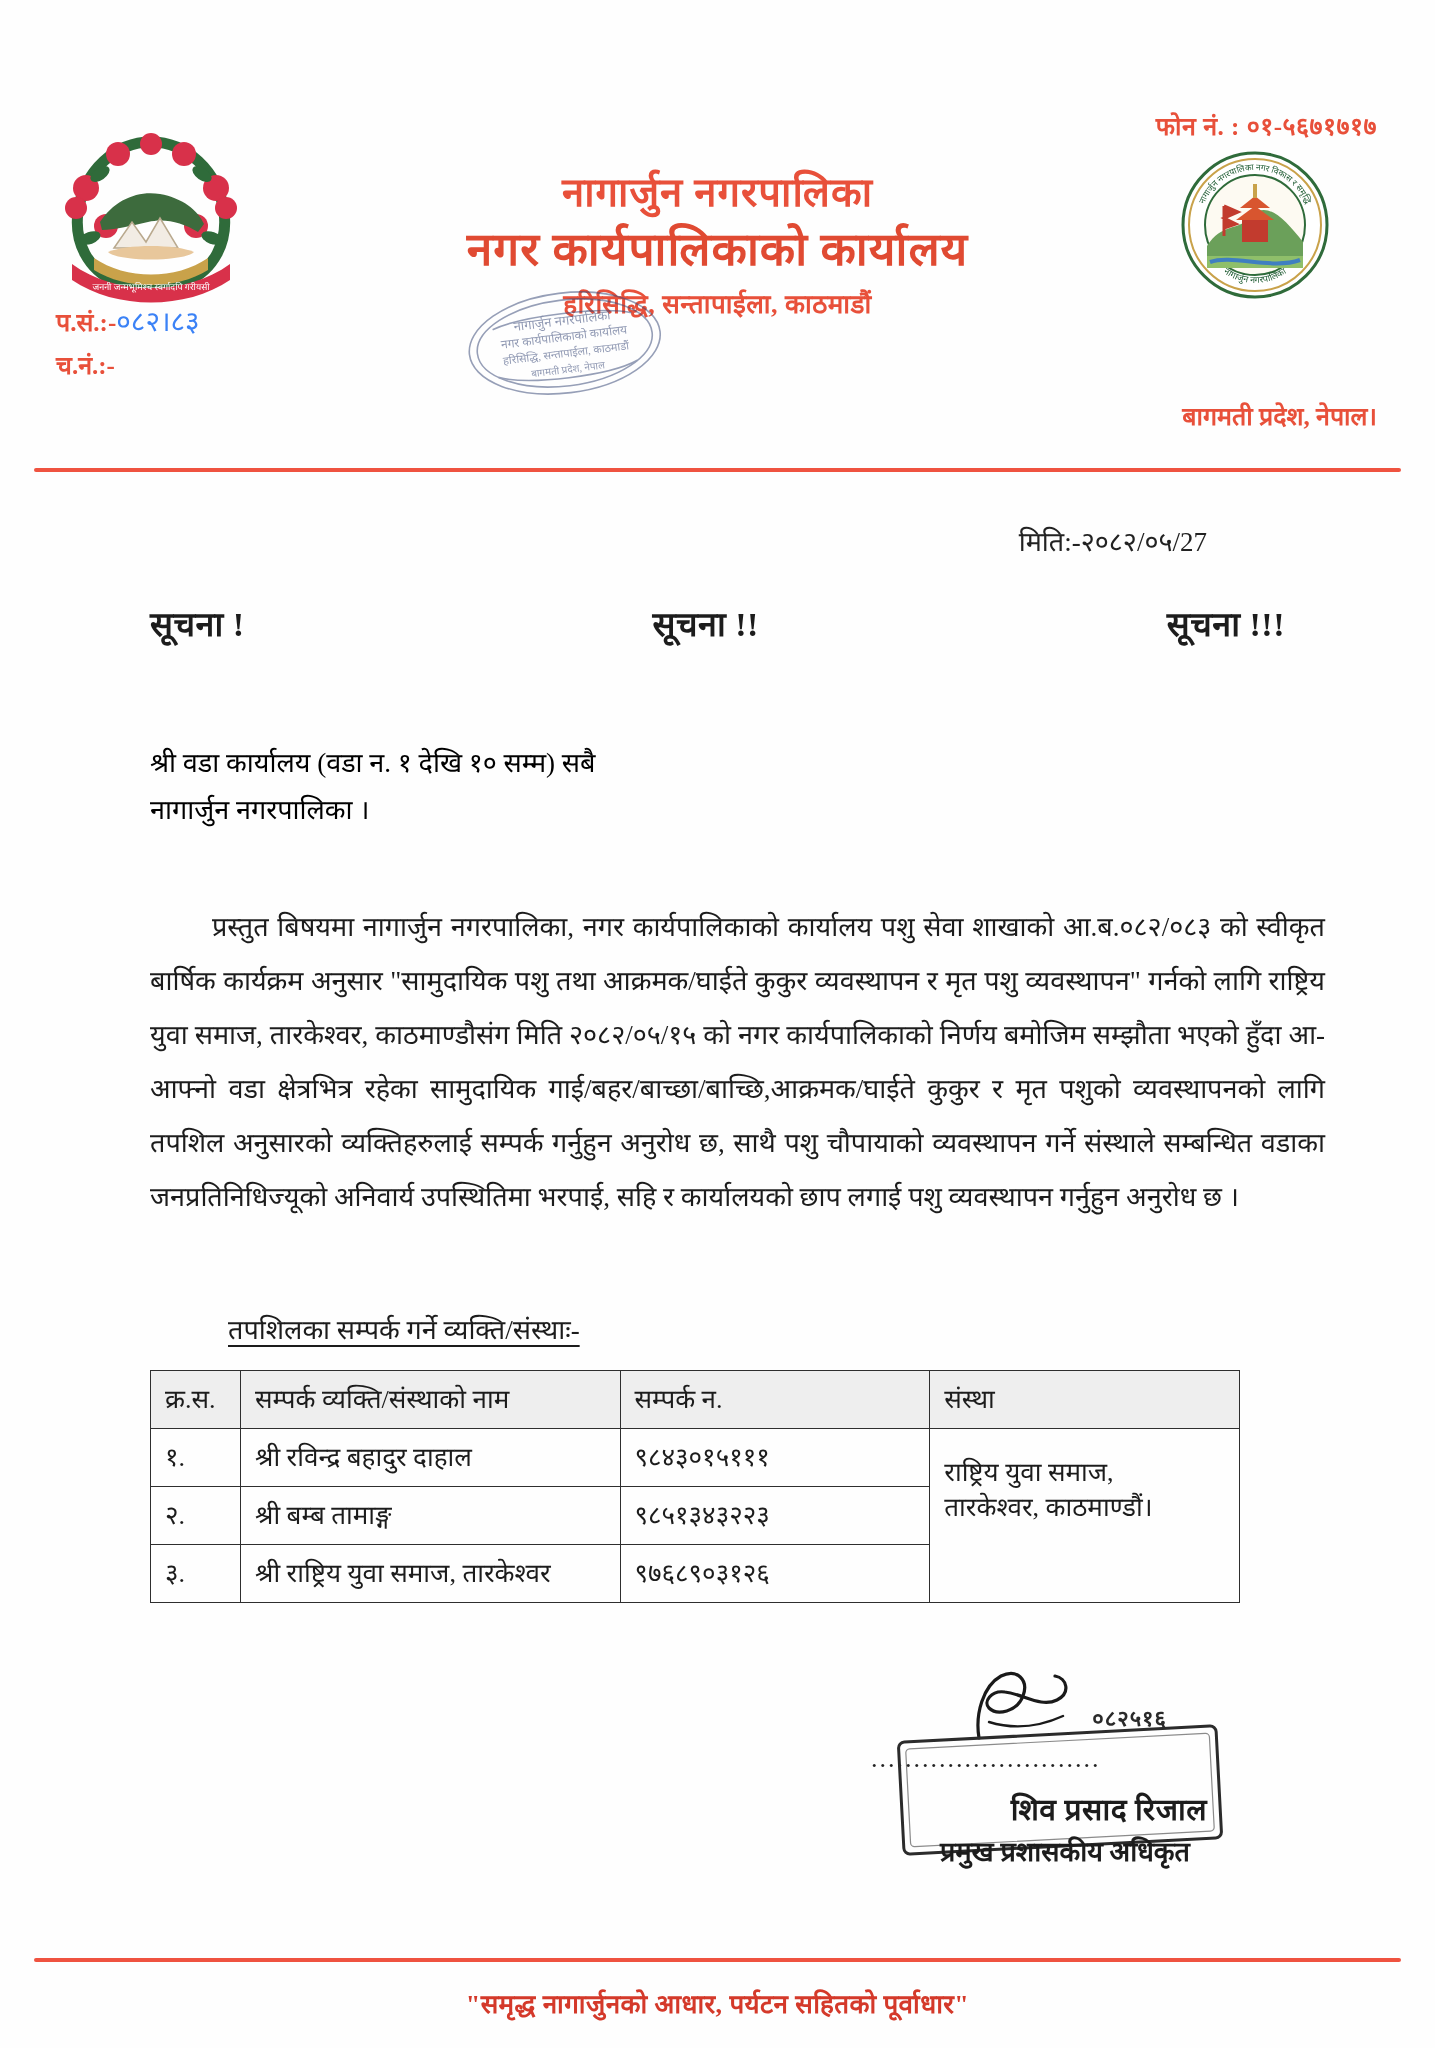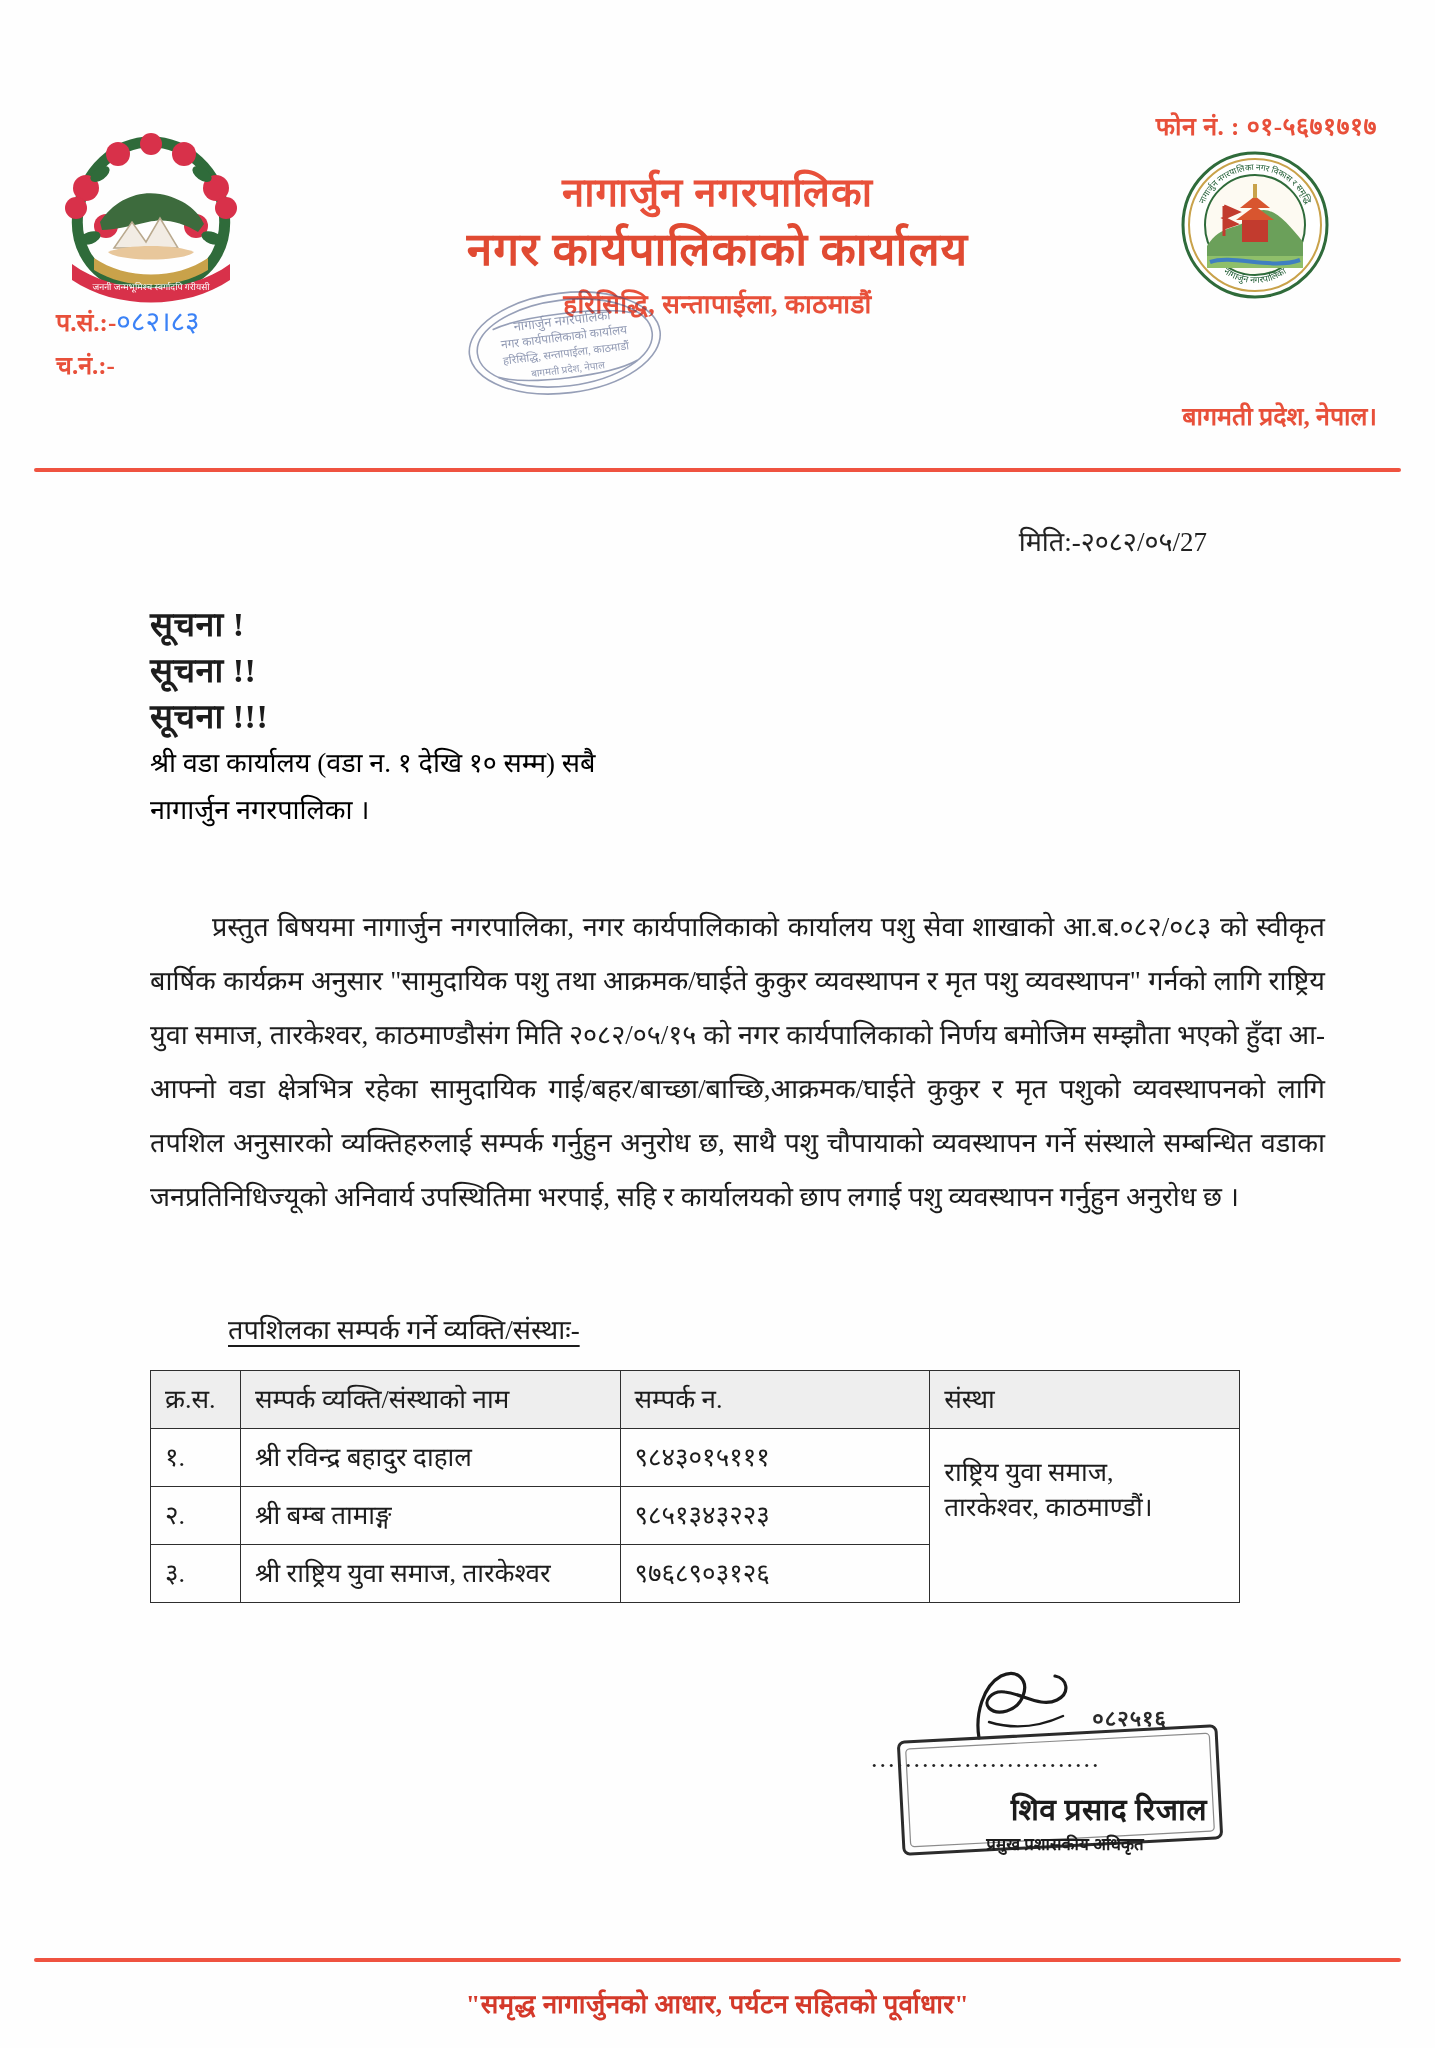--- a/index.html
+++ b/index.html
@@ -81,21 +81,21 @@
   }
 
   
   .date-line {
     position:absolute; right:228px; top:522px;
     font-size:27px; color:#222; white-space:nowrap;
   }
 
   .notice-row {
     position:absolute; left:150px; right:150px; top:600px;
-    display:flex; justify-content:space-between; align-items:baseline;flex-direction:column;
+    display:flex; justify-content:space-between; align-items:baseline;
   }
   .notice-row span {
     font-size:34px; font-weight:bold; color:#1c1c1c;
     letter-spacing:0.5px;
   }
 
   .addressee {
     position:absolute; left:150px; top:740px; right:150px;
     font-size:27px; line-height:1.75; color:#000000;
   }
@@ -157,21 +157,21 @@
   .sig-stamp svg { width:100%; height:100%; }
   .sig-name {
     position:absolute; right:78px; top:128px;
     width:290px; text-align:right;
     font-size:30px; font-weight:bold; color:#1c1c1c;
     letter-spacing:0.5px;
   }
   .sig-post {
     position:absolute; right:70px; top:172px;
     width:300px; text-align:center;
-    font-size:17px; font-weight:bold; color:#1c1c1c;
+    font-size:27px; font-weight:bold; color:#1c1c1c;
   }
   .stamp-date {
     position:absolute; right:118px; top:42px;
     font-size:22px; color:#2a2a2a; font-weight:bold;
     letter-spacing:1px;
   }
 
   
   .rule-bot {
     position:absolute; left:34px; right:34px; top:1958px;

